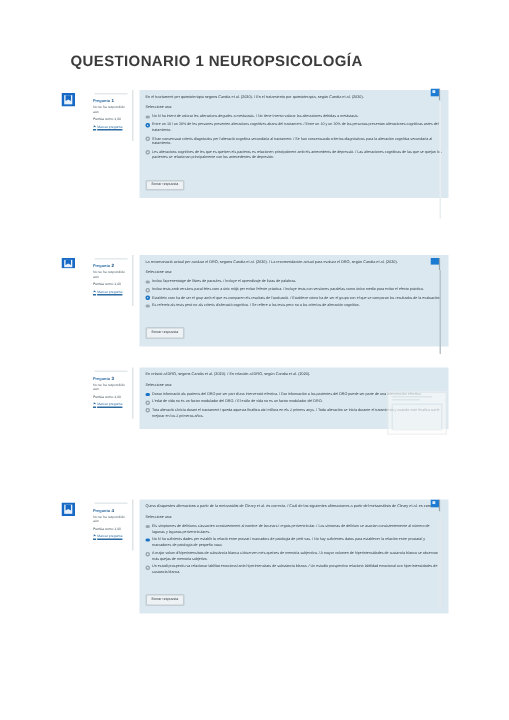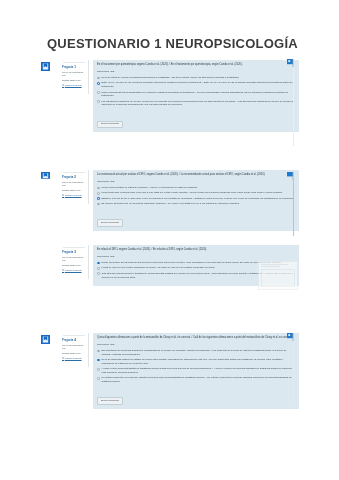--- a/index.html
+++ b/index.html
@@ -10,21 +10,21 @@
     font-family:"Liberation Sans", sans-serif;
     color:#2b2b2b;
     overflow:hidden;
     position:relative;
   }
 
   
   .page-title{
     position:absolute;
     left:47px; top:36px;
-    font-size:13px;
+    font-size:10px;
     font-weight:bold;
     letter-spacing:.25px;
     color:#3b3b3b;
     white-space:nowrap;
   }
 
   
   .qblock{ position:absolute; left:41px; width:258px; }
   .qblock .inner{ position:relative; display:flex; align-items:flex-start; }
 

